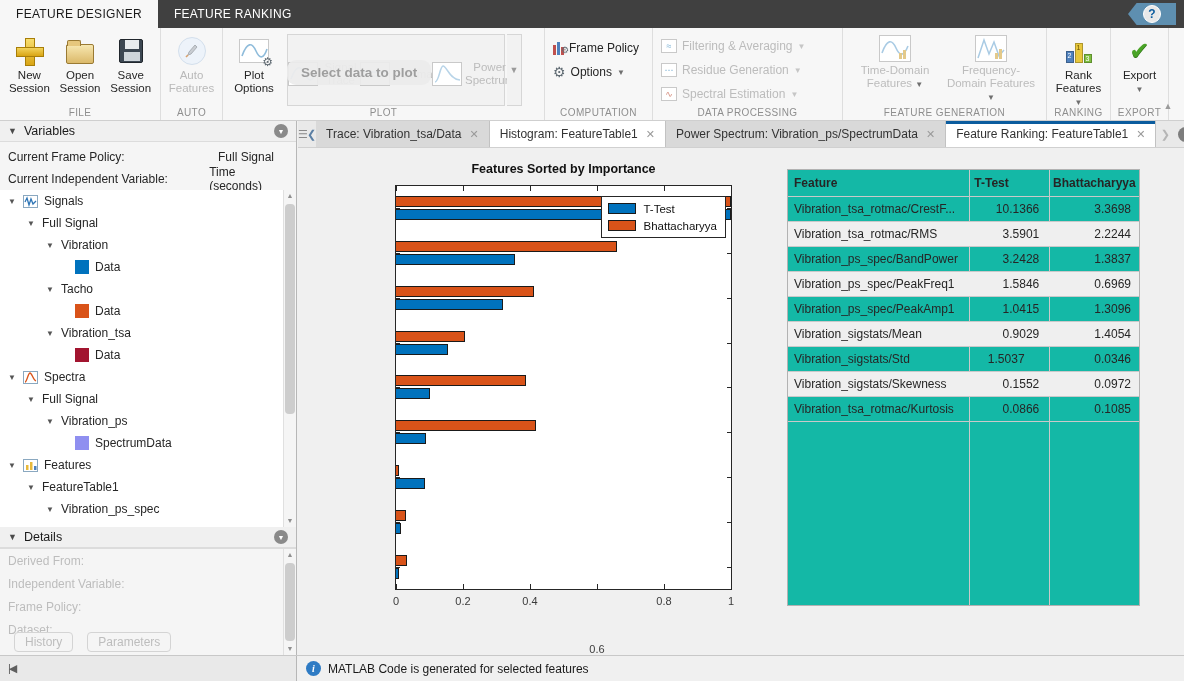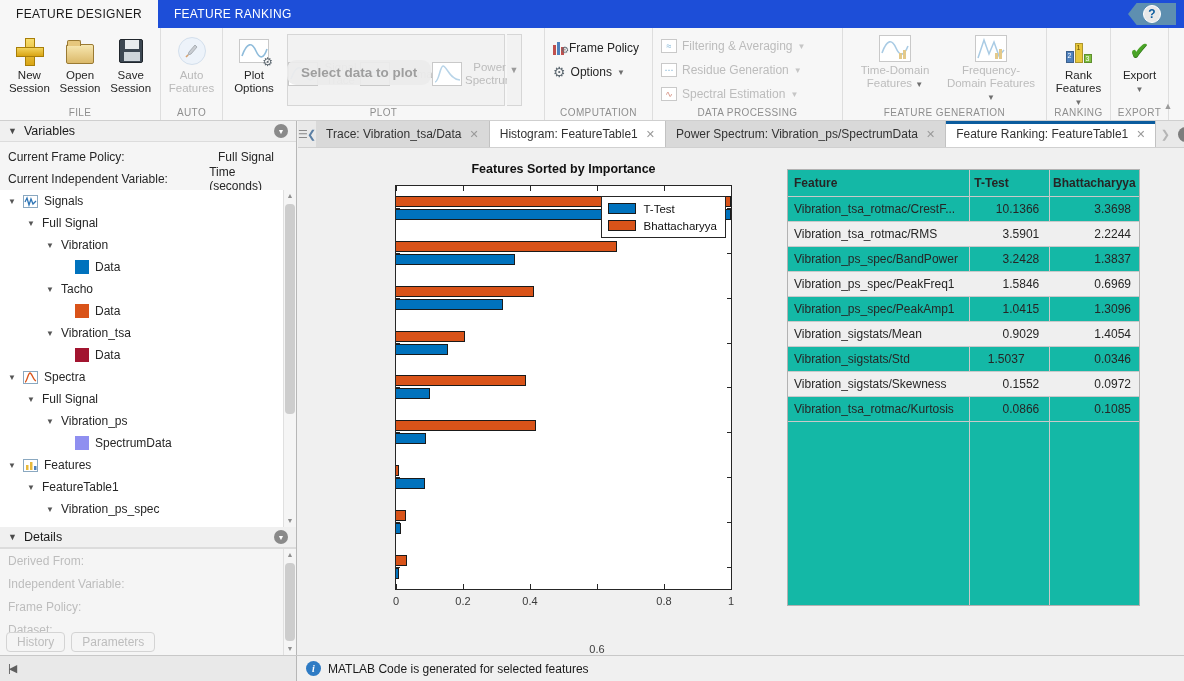--- a/index.html
+++ b/index.html
@@ -1,20 +1,20 @@
 <!DOCTYPE html>
 <html><head>
 <meta charset="utf-8">
 <style>
   * { margin:0; padding:0; box-sizing:border-box; }
   html,body { width:1184px; height:681px; overflow:hidden;
     font-family:"Liberation Sans","DejaVu Sans",sans-serif; background:#f0f0f0; font-size:12px; color:#262626;}
 
   
-  #topbar { position:absolute; left:0; top:0; width:1184px; height:28px; background:#1d4ed8; display:flex; }
+  #topbar { position:absolute; left:0; top:0; width:1184px; height:28px; background:#404040; display:flex; }
   .apptab { height:28px; padding:0 16px; display:flex; align-items:center; font-size:12px; letter-spacing:.3px; color:#fff; cursor:pointer;}
   .apptab.active { background:#f7f7f7; color:#1a1a1a; }
   #help-wedge { position:absolute; right:8px; top:3px; width:48px; height:22px; background:#5e8fb0;
      clip-path:polygon(18% 0,100% 0,100% 100%,18% 100%,0 50%); display:flex; align-items:center; justify-content:center;}
   #help-circle { width:18px; height:18px; border-radius:50%; background:#e8e8e8; border:1px solid #fff;
      color:#0b5c9e; font-weight:bold; font-size:12px; display:flex; align-items:center; justify-content:center;}
 
   
   #ribbon { position:absolute; left:0; top:28px; width:1184px; height:93px; background:#f7f7f7; border-bottom:1px solid #cfcfcf; display:flex;}
   .rgroup { position:relative; height:100%; flex:0 0 auto; }
@@ -77,21 +77,21 @@
   .swatch { width:14px; height:14px; display:inline-block;}
   .treeicon { width:15px; height:13px; display:inline-block;}
   .vscroll { position:absolute; right:0; top:0; bottom:0; width:13px; background:#f5f5f5; border-left:1px solid #e0e0e0;}
   .vscroll .arr { position:absolute; left:0; width:12px; height:12px; color:#8f8f8f; font-size:7px; text-align:center; line-height:12px;}
   .vscroll .thumb { position:absolute; left:1px; width:10px; background:#cdcdcd; border-radius:4px;}
 
   #details-hdr { position:absolute; left:0; right:0; top:406px; }
   #details-body { position:absolute; left:0; right:0; top:427px; bottom:0; background:#f5f5f5; border-top:1px solid #dcdcdc; overflow:hidden;}
   .detailrow { height:23px; display:flex; align-items:center; padding:0 8px; font-size:12px; color:#bdbdbd;}
   .dtabs { position:absolute; left:6px; bottom:3px; display:flex; gap:6px;}
-  .dtab { border:1px solid #d4d4d4; border-radius:4px; padding:2px 10px; font-size:12px; color:#bdbdbd; background:#f5f5f5;}
+  .dtab { border:1px solid #d4d4d4; border-radius:4px; padding:2px 10px; font-size:12px; color:#bdbdbd; background:#f5f5f5;margin-left:8px;}
 
   
   #docs { position:absolute; left:298px; top:121px; right:0; bottom:26px; background:#f0f0f0;}
   #doctabs { height:27px; background:#e9e9e9; border-bottom:1px solid #d0d0d0; display:flex; align-items:stretch;}
   .tabnav { width:18px; display:flex; align-items:center; justify-content:center; color:#5b7fa4; font-size:11px; cursor:pointer;}
   .doctab { display:flex; align-items:center; gap:8px; padding:0 10px; font-size:12px; color:#333; background:#d9d9d9; border-right:1px solid #c2c2c2; position:relative; cursor:pointer; white-space:nowrap;}
   .doctab .x { color:#9a9a9a; font-size:11px; cursor:pointer;}
   .doctab.visited { background:#fff; }
   .doctab.active { background:#fff; }
   .doctab.active:before { content:""; position:absolute; left:0; right:0; top:0; height:3px; background:#0b5c9e;}

